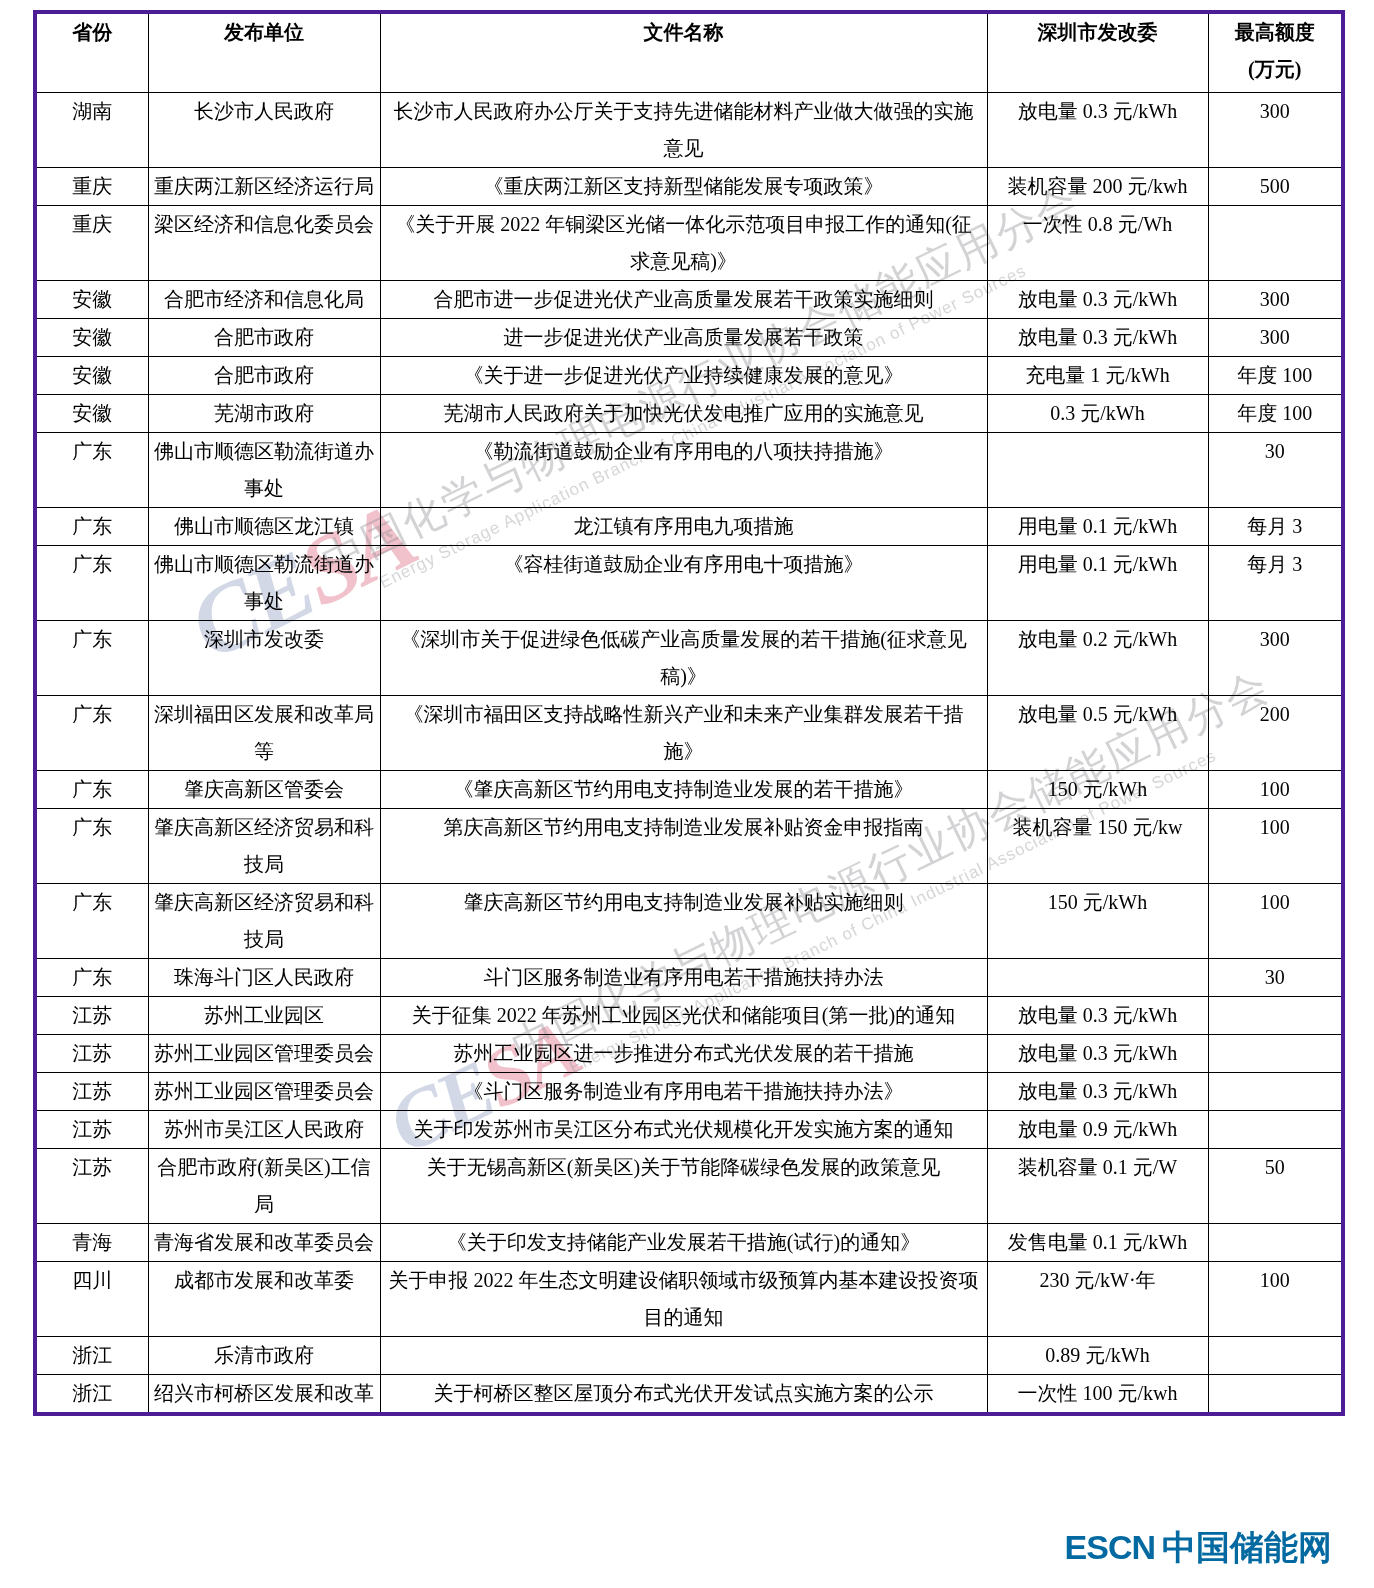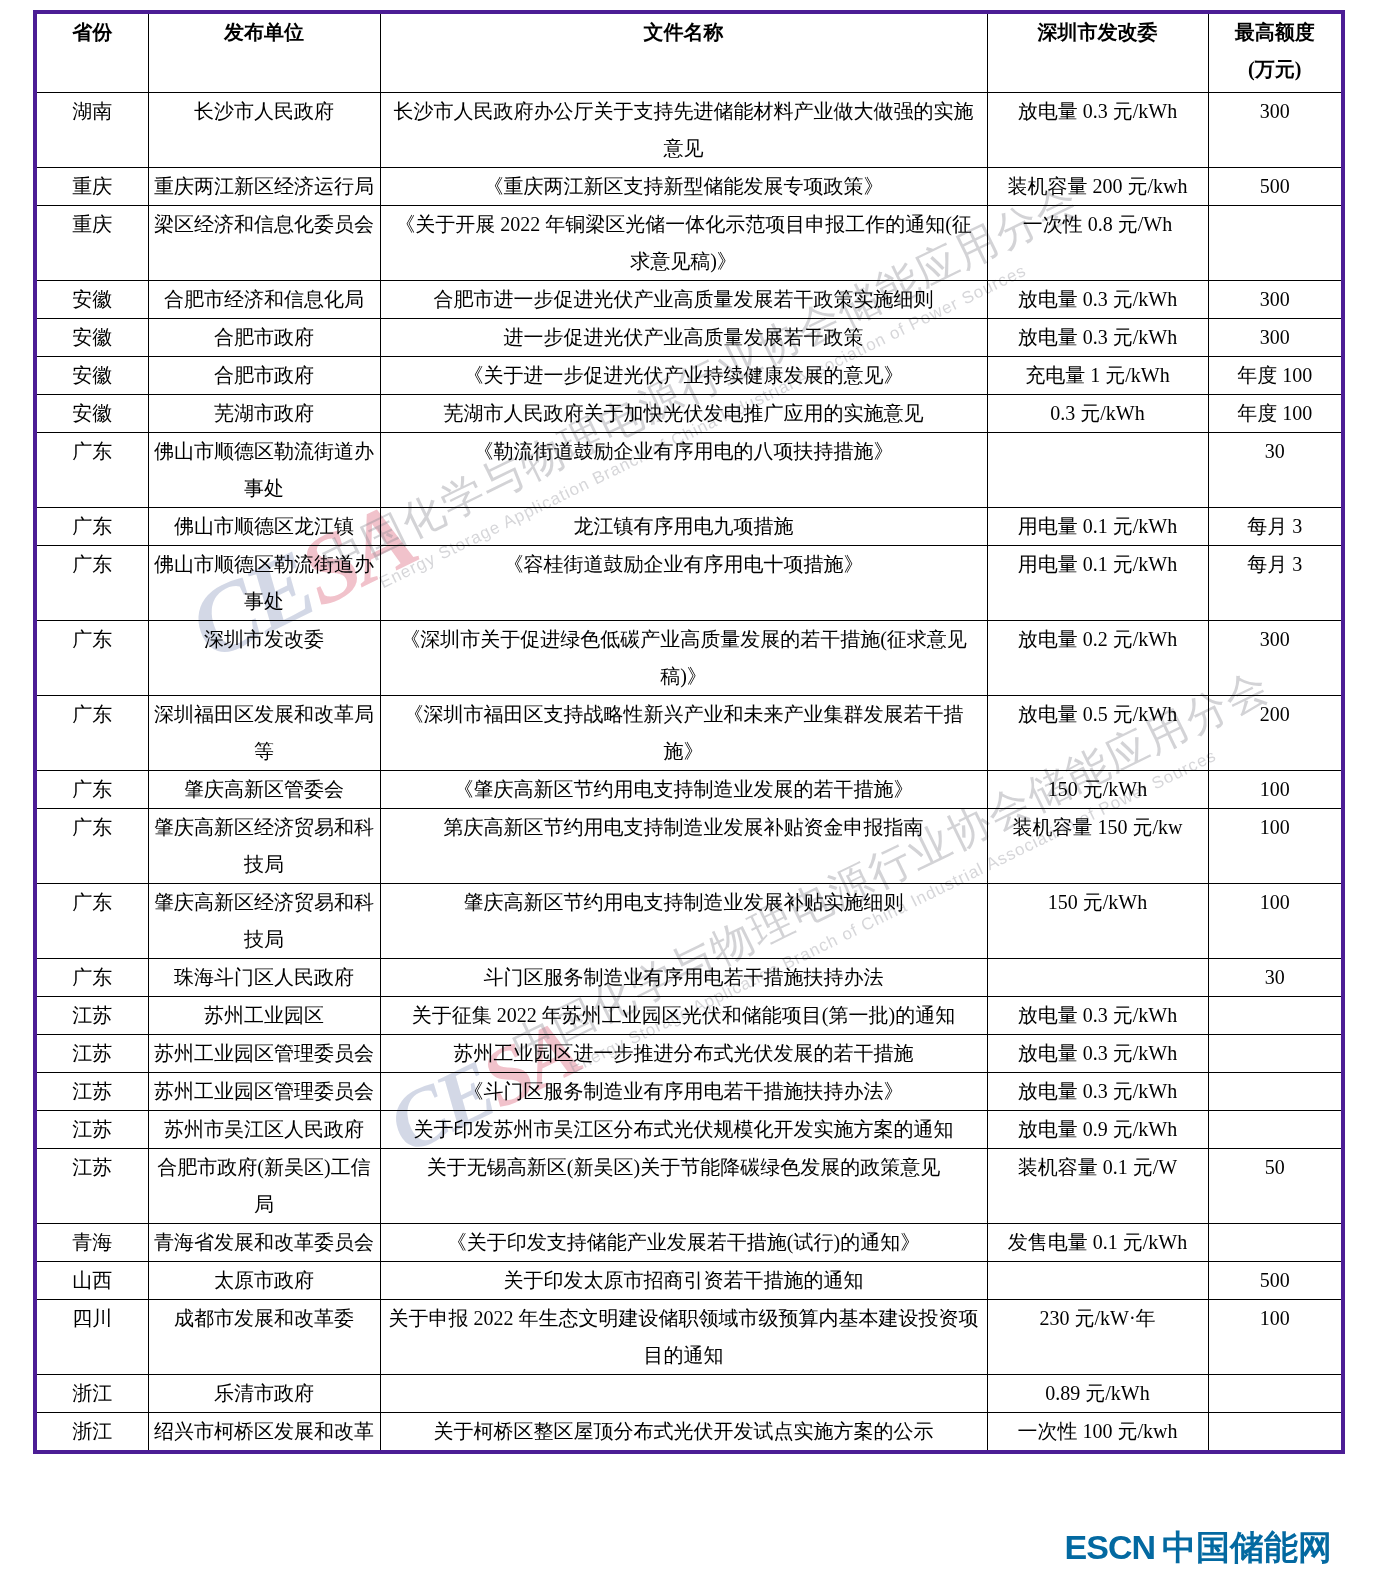--- a/index.html
+++ b/index.html
@@ -285,27 +285,20 @@
         <td>50</td>
       </tr>
       <tr>
         <td>青海</td>
         <td>青海省发展和改革委员会</td>
         <td>《关于印发支持储能产业发展若干措施(试行)的通知》</td>
         <td>发售电量 0.1 元/kWh</td>
         <td></td>
       </tr>
       <tr>
-        <td>山西</td>
-        <td>太原市政府</td>
-        <td>关于印发太原市招商引资若干措施的通知</td>
-        <td></td>
-        <td>500</td>
-      </tr>
-      <tr>
         <td>四川</td>
         <td>成都市发展和改革委</td>
         <td>关于申报 2022 年生态文明建设储职领域市级预算内基本建设投资项目的通知</td>
         <td>230 元/kW·年</td>
         <td>100</td>
       </tr>
       <tr>
         <td>浙江</td>
         <td>乐清市政府</td>
         <td></td>

